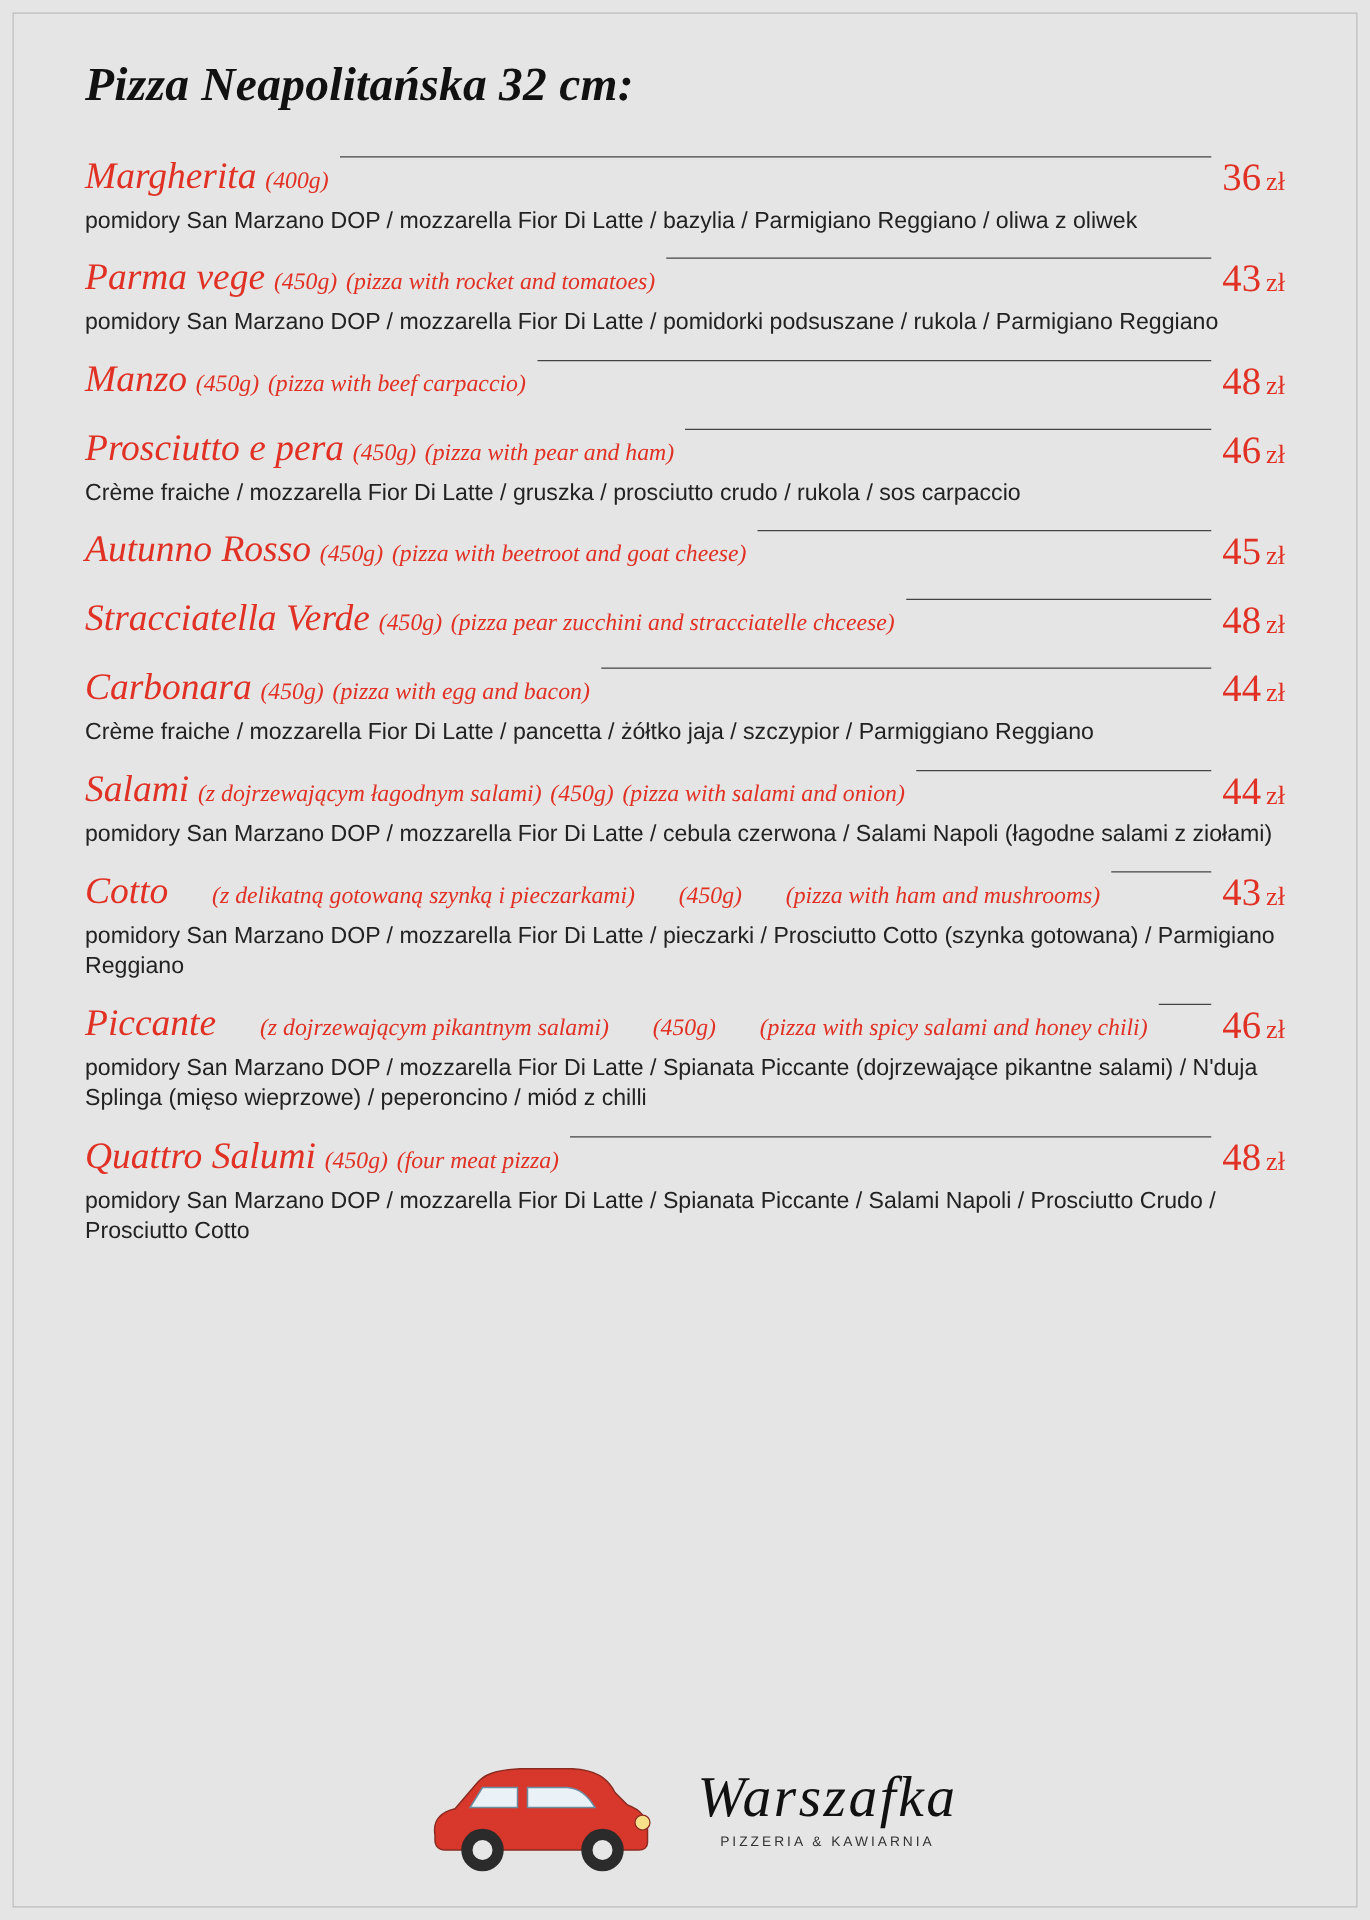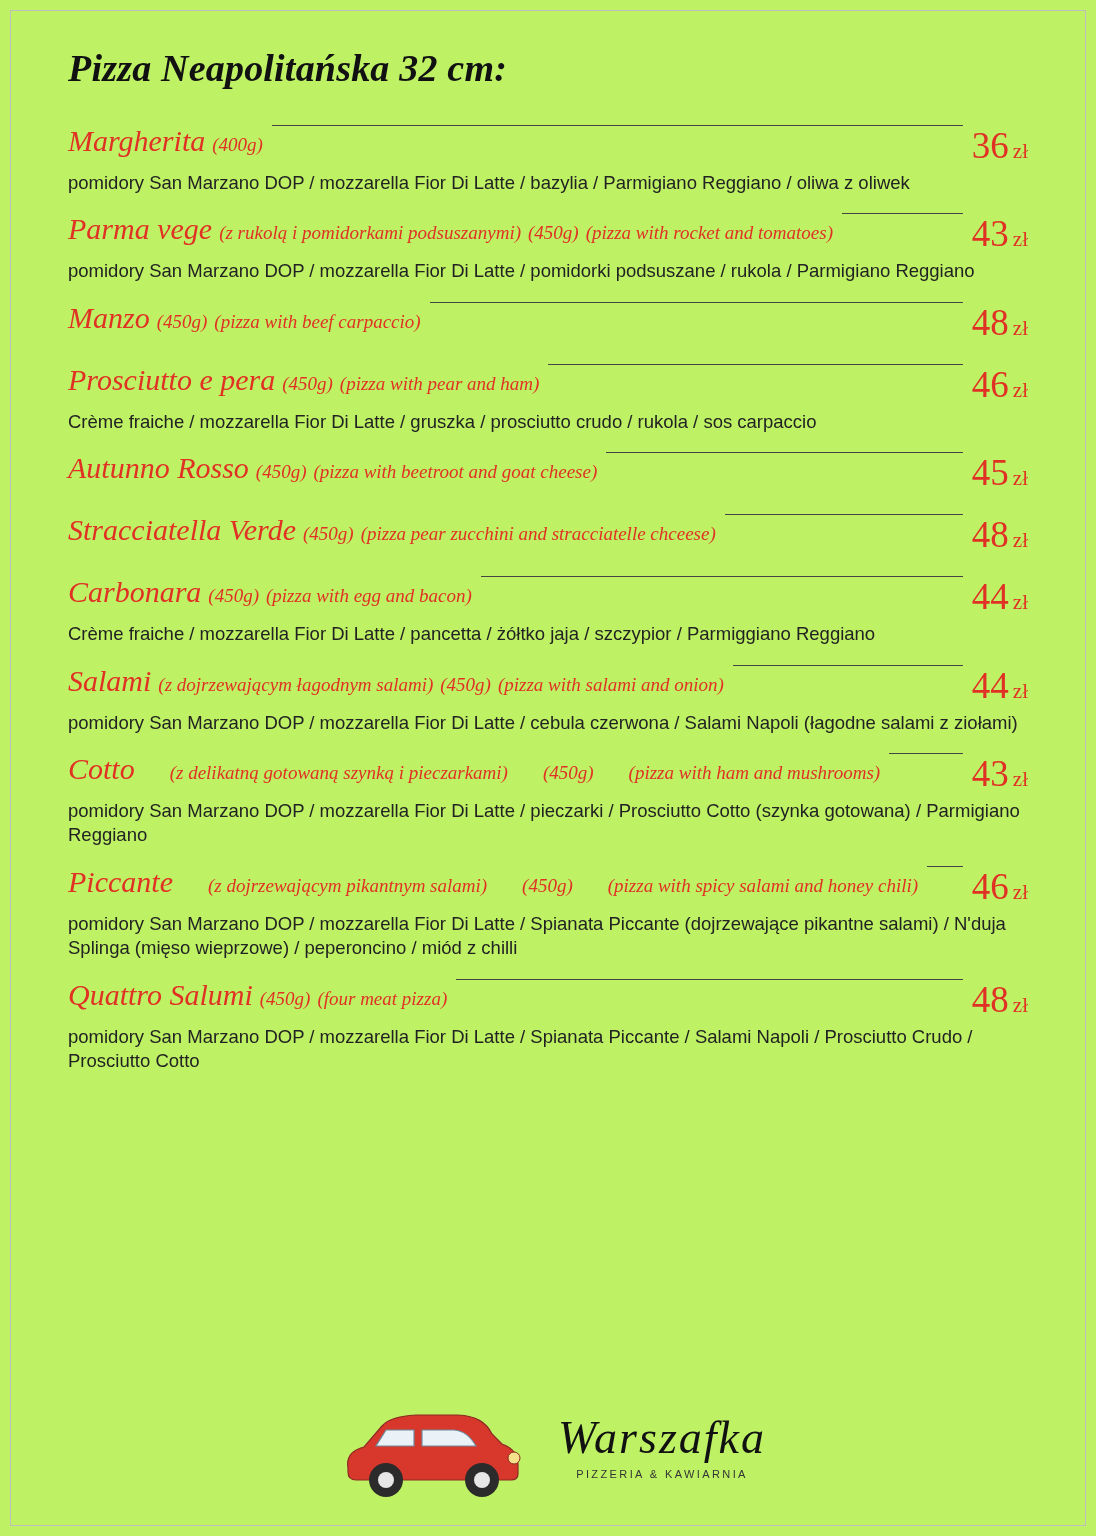--- a/index.html
+++ b/index.html
@@ -12,21 +12,21 @@
     height: 1536px;
     font-family: "Liberation Sans", sans-serif;
     color: #1a1a1a;
     overflow: hidden;
   }
   .page {
     position: relative;
     width: 1096px;
     height: 1536px;
     box-sizing: border-box;
-    background: #bef264;
+    background: #e5e5e5;
   }
   .border-frame {
     position: absolute;
     left: 10px;
     top: 10px;
     right: 10px;
     bottom: 10px;
     border: 1px solid #bdbdbd;
     pointer-events: none;
   }
@@ -98,21 +98,21 @@
     height: 1px;
   }
   .price {
     font-family: "Liberation Serif", serif;
     white-space: nowrap;
     color: #e03124;
     flex: 0 0 auto;
     padding-bottom: 2px;
   }
   .price .amount {
-    font-size: 37px;
+    font-size: 31px;
     font-style: normal;
   }
   .price .cur {
     font-size: 21px;
     margin-left: 4px;
   }
   .desc {
     font-family: "Liberation Sans", sans-serif;
     font-size: 18.5px;
     color: #222;
@@ -184,21 +184,20 @@
           <span class="amount">36</span><span class="cur">zł</span>
         </div>
       </div>
       <div class="desc">pomidory San Marzano DOP / mozzarella Fior Di Latte / bazylia / Parmigiano Reggiano / oliwa z oliwek</div>
     </div>
 
     <div class="item">
       <div class="item-head">
         <div class="names">
           <span class="name">Parma vege</span>
-          <span class="qual">(z rukolą i pomidorkami podsuszanymi)</span>
           <span class="weight">(450g)</span>
           <span class="en">(pizza with rocket and tomatoes)</span>
         </div>
         <div class="leader"></div>
         <div class="price">
           <span class="amount">43</span><span class="cur">zł</span>
         </div>
       </div>
       <div class="desc">pomidory San Marzano DOP / mozzarella Fior Di Latte / pomidorki podsuszane / rukola / Parmigiano Reggiano</div>
     </div>

